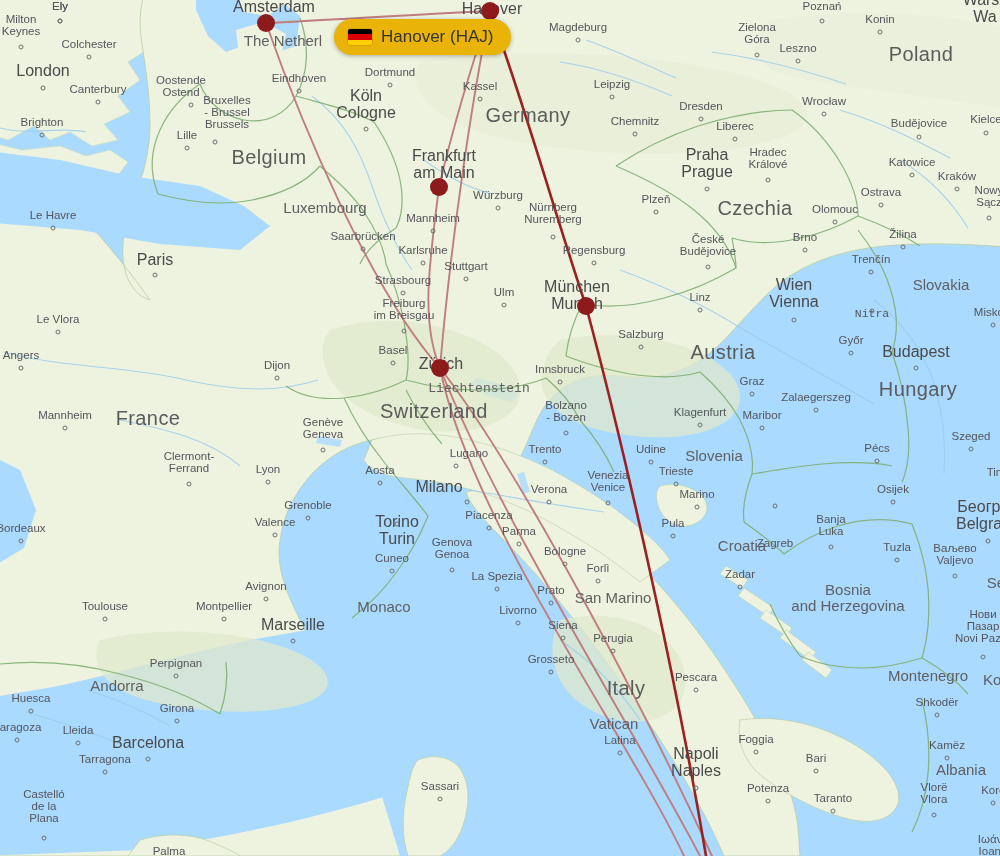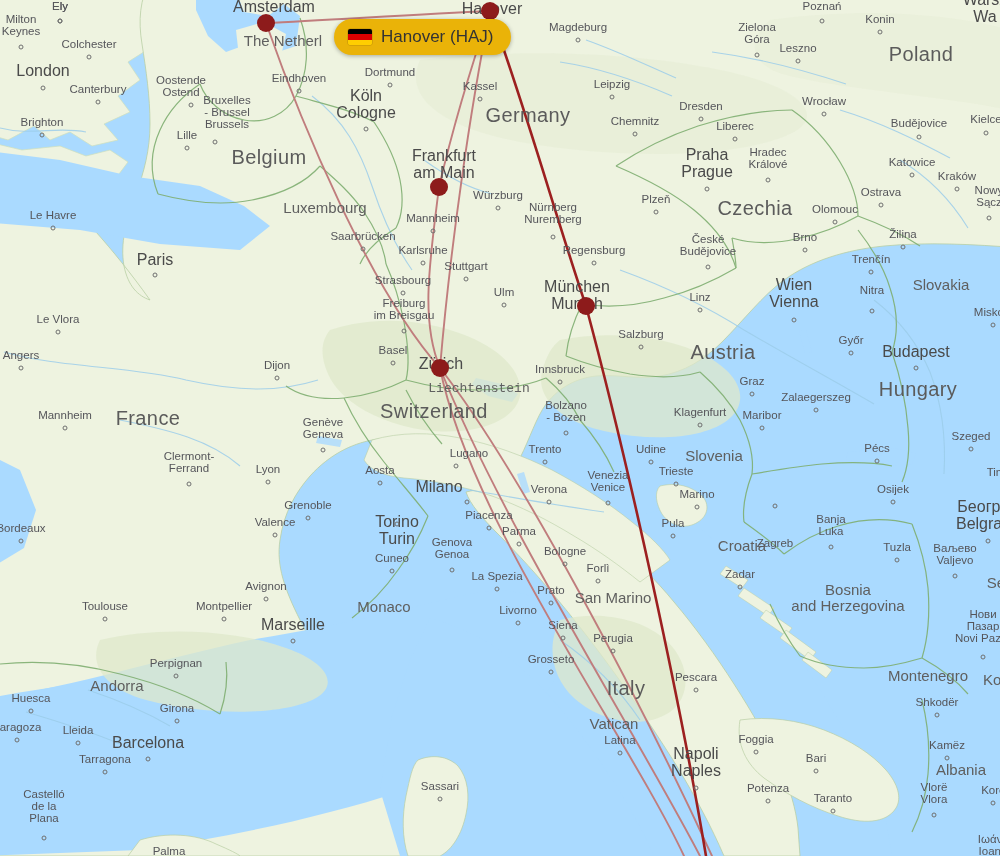--- a/index.html
+++ b/index.html
@@ -468,21 +468,21 @@
       <div class="dot" style="left: 504px; top: 305px;"></div>
       <div class="lbl big-city" style="left: 577px; top: 296px;">München
 Munich</div>
       <div class="lbl city-sm" style="left: 641px; top: 334px;">Salzburg</div>
       <div class="dot" style="left: 641px; top: 347px;"></div>
       <div class="lbl city-sm" style="left: 700px; top: 297px;">Linz</div>
       <div class="dot" style="left: 700px; top: 310px;"></div>
       <div class="lbl big-city" style="left: 794px; top: 294px;">Wien
 Vienna</div>
       <div class="dot" style="left: 794px; top: 320px;"></div>
-      <div class="lbl city-sm" style="left: 872px; top: 290px;">Nitra</div>
+      <div class="lbl city-sm" style="left: 872px; top: 314px; font-family: Liberation Mono, monospace;">Nitra</div>
       <div class="dot" style="left: 872px; top: 311px;"></div>
       <div class="lbl city-sm" style="left: 851px; top: 340px;">Győr</div>
       <div class="dot" style="left: 851px; top: 353px;"></div>
       <div class="lbl big-city" style="left: 916px; top: 352px;">Budapest</div>
       <div class="dot" style="left: 916px; top: 368px;"></div>
       <div class="lbl city-sm" style="left: 993px; top: 312px;">Miskolc</div>
       <div class="dot" style="left: 993px; top: 325px;"></div>
       <div class="lbl city-sm" style="left: 404px; top: 309px;">Freiburg
 im Breisgau</div>
       <div class="dot" style="left: 404px; top: 331px;"></div>

